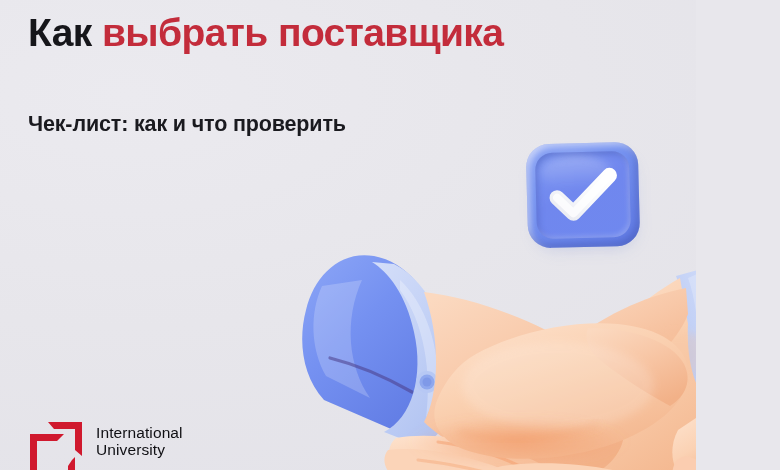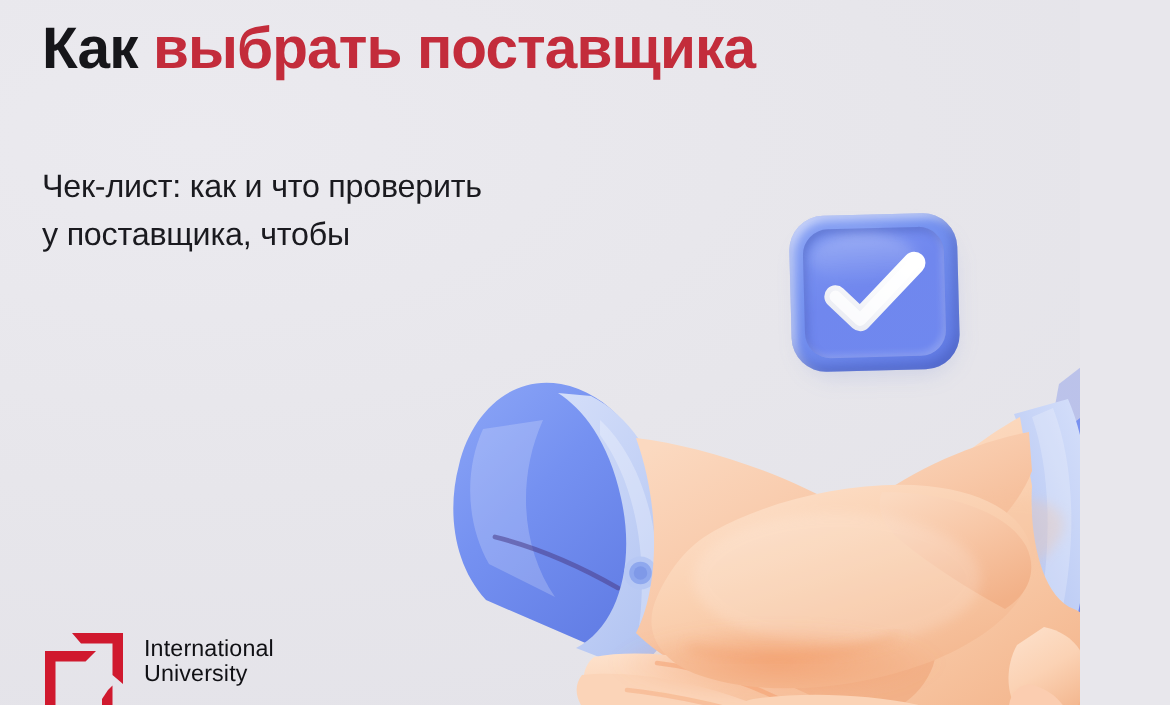--- a/index.html
+++ b/index.html
@@ -14,21 +14,20 @@
     background: #e8e7ec;
   }
 
   #poster {
     position: relative;
     width: 696px;
     height: 470px;
     overflow: hidden;
     background:
       radial-gradient(120% 90% at 18% 20%, #ebeaef 0%, #e7e6eb 55%, #e4e3e9 100%);
-    padding-left: 24px;
   }
 
   
   #headline {
     position: absolute;
     left: 28px;
     top: -14px;
     width: 700px;
     font-size: 39px;
     font-weight: 700;
@@ -40,21 +39,21 @@
   #headline .hl-line { display: block; }
   #headline .accent { color: #c32c3b; }
 
   
   #subtitle {
     position: absolute;
     left: 28px;
     top: 108px;
     width: 520px;
     font-size: 21.5px;
-    font-weight: 400;
+    font-weight: 700;
     line-height: 32px;
     letter-spacing: -0.15px;
     color: #1a1a1f;
   }
   #subtitle .sub-line { display: block; white-space: nowrap; }
 
   
   #check-badge {
     position: absolute;
     left: 527px;
@@ -155,21 +154,20 @@
 <body>
 
 <div id="poster">
 
   <h1 id="headline">
     <span class="hl-line"><span>Как </span><span class="accent">выбрать поставщика</span></span>
   </h1>
 
   <div id="subtitle">
     <span class="sub-line">Чек-лист: как и что проверить</span>
-    <span class="sub-line">у поставщика, чтобы</span>
   </div>
 
   <div id="check-badge">
     <div class="cb-shadow"></div>
     <div class="cb-outer"></div>
     <div class="cb-inner"></div>
     <div class="cb-gloss"></div>
     <svg class="cb-check" viewBox="0 0 84 76">
       <defs>
         <linearGradient id="chkG" x1="0" y1="1" x2="1" y2="0">

